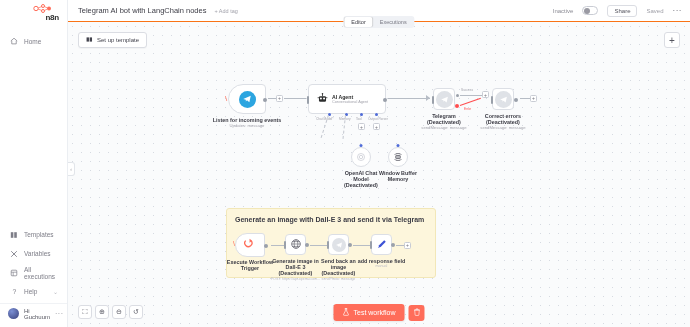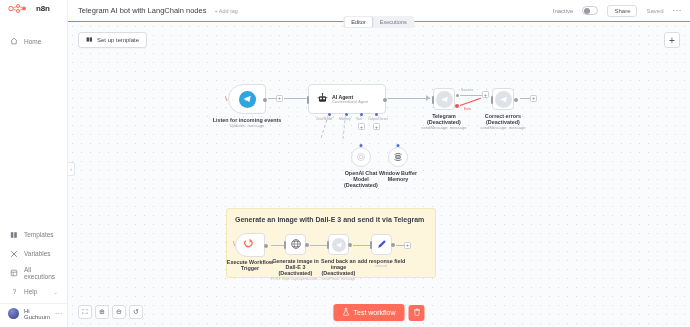--- a/index.html
+++ b/index.html
@@ -10,21 +10,21 @@
   }
   #app { position: relative; width: 690px; height: 327px; display: flex; }
 
   
   .sidebar {
     width: 68px; height: 327px; background: #fff;
     border-right: 1px solid #ebeef2;
     display: flex; flex-direction: column; flex: 0 0 68px;
     position: relative; z-index: 5;
   }
-  .logo-row { height: 22px; display: flex; align-items: flex-start; padding: 0 8px; margin-top: 4px; }
+  .logo-row { height: 22px; display: flex; align-items: flex-end; padding: 0 8px; margin-top: 4px; flex-direction: column; }
   .logo-mark { display: flex; align-items: center; gap: 1px; }
   .logo-text { font-size: 8px; font-weight: bold; color: #2d2e2e; letter-spacing: -0.2px; margin-left: 2px;}
   .nav { margin-top: 6px; }
   .nav-item {
     display: flex; align-items: center; gap: 6px;
     height: 18px; padding: 0 9px; font-size: 6.5px; color: #7d7d87;
     cursor: pointer;
   }
   .nav-item .ico { width: 9px; height: 9px; display:flex; align-items:center; justify-content:center; flex:0 0 9px;}
   .nav-spacer { flex: 1 1 auto; }

